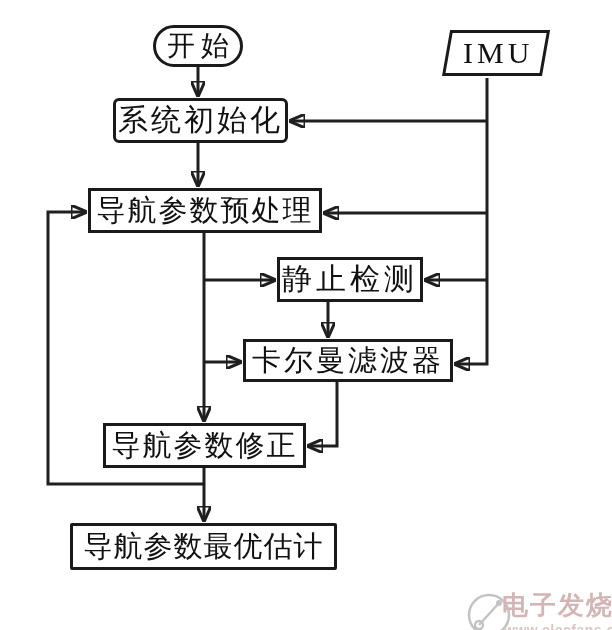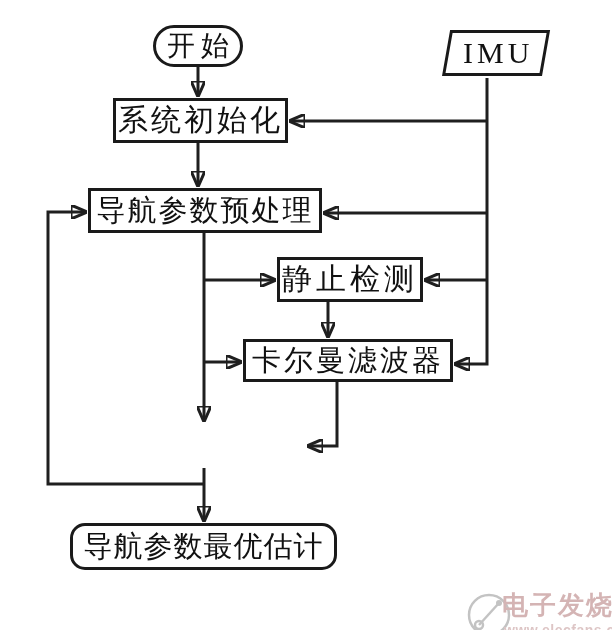--- a/index.html
+++ b/index.html
@@ -9,23 +9,23 @@
   }
   .connectors{position:absolute;left:0;top:0;width:612px;height:630px;z-index:1;}
   .connectors path{fill:none;stroke:#1f1f1f;stroke-width:3px;}
   .node{
     position:absolute;z-index:2;display:flex;align-items:center;justify-content:center;
     background:#ffffff;border:3px solid #1a1a1a;box-sizing:border-box;
     color:#111;white-space:nowrap;
   }
   .node span{display:block;}
   .stadium{border-radius:22px;}
-  .rounded{border-radius:15px;align-items:center;}
+  .rounded{border-radius:2px;align-items:center;}
   .n-start{left:153px;top:5px;width:90px;height:42px;font-size:28px;letter-spacing:6px;padding-left:6px;}
-  .n-init{left:113px;top:78px;width:175px;height:45px;font-size:30px;letter-spacing:3px;}
+  .n-init{left:113px;top:78px;width:175px;height:45px;font-size:30px;letter-spacing:3px;border-radius:6px;}
   .n-preproc{left:88px;top:168px;width:234px;height:45px;font-size:29px;letter-spacing:2px;text-align:center;}
   .n-static{left:277px;top:237px;width:146px;height:45px;font-size:30px;letter-spacing:4px;}
   .n-kalman{left:243px;top:319px;width:210px;height:43px;font-size:29px;letter-spacing:3px;}
   .n-correct{left:103px;top:403px;width:203px;height:45px;font-size:29px;letter-spacing:2px;}
   .n-optimal{left:70px;top:503px;width:267px;height:47px;font-size:29px;letter-spacing:1px;}
   .n-imu{
     left:442px;top:10px;width:100px;height:46px;
     transform:skewX(-10deg);transform-origin:0 100%;
     font-size:30px;letter-spacing:4px;
   }
@@ -104,20 +104,23 @@
   </div>
 
   <div class="node n-static">
     <span>静止检测</span>
   </div>
 
   <div class="node n-kalman">
     <span>卡尔曼滤波器</span>
   </div>
 
+  <div class="node n-correct">
+    <span>导航参数修正</span>
+  </div>
 
   <div class="node rounded n-optimal">
     <span>导航参数最优估计</span>
   </div>
 
 
   <div class="watermark">
     <svg class="wm-logo" viewBox="0 0 46 46" xmlns="http://www.w3.org/2000/svg">
       <circle cx="23" cy="23" r="20" fill="none" stroke="#b3b3b3" stroke-width="2.5"></circle>
       <line x1="13" y1="33" x2="33" y2="11" stroke="#b3b3b3" stroke-width="2.5"></line>

